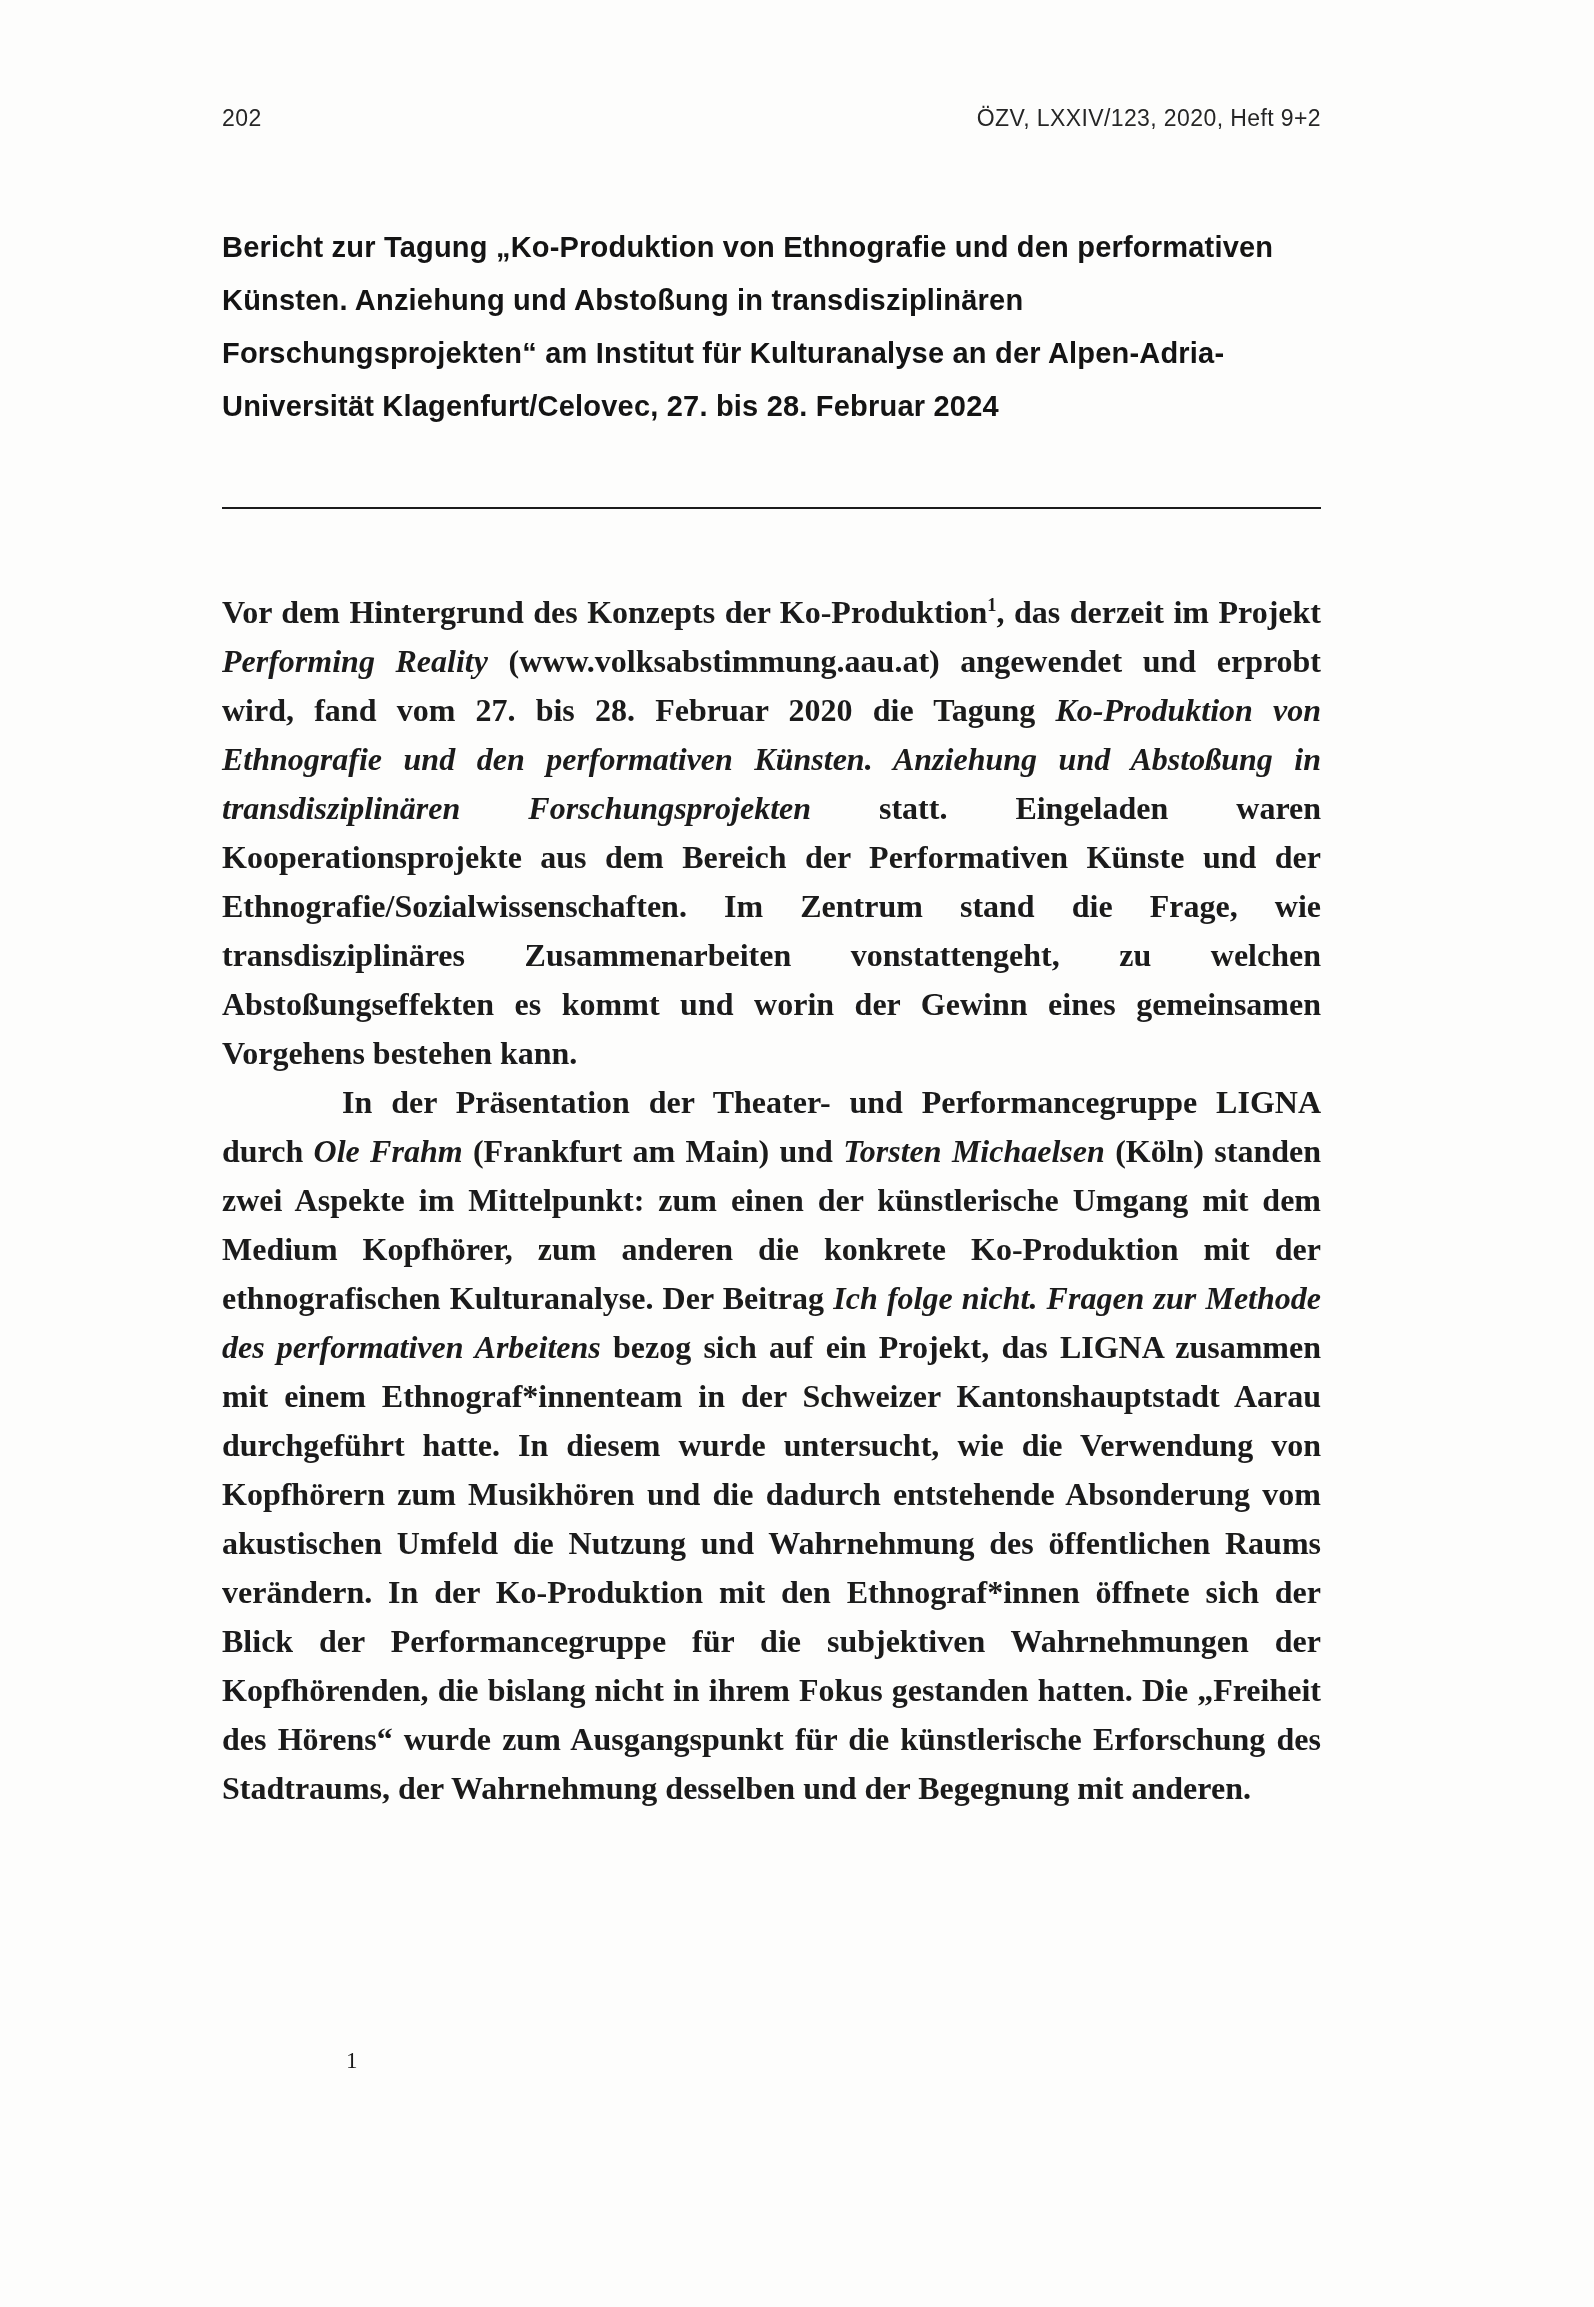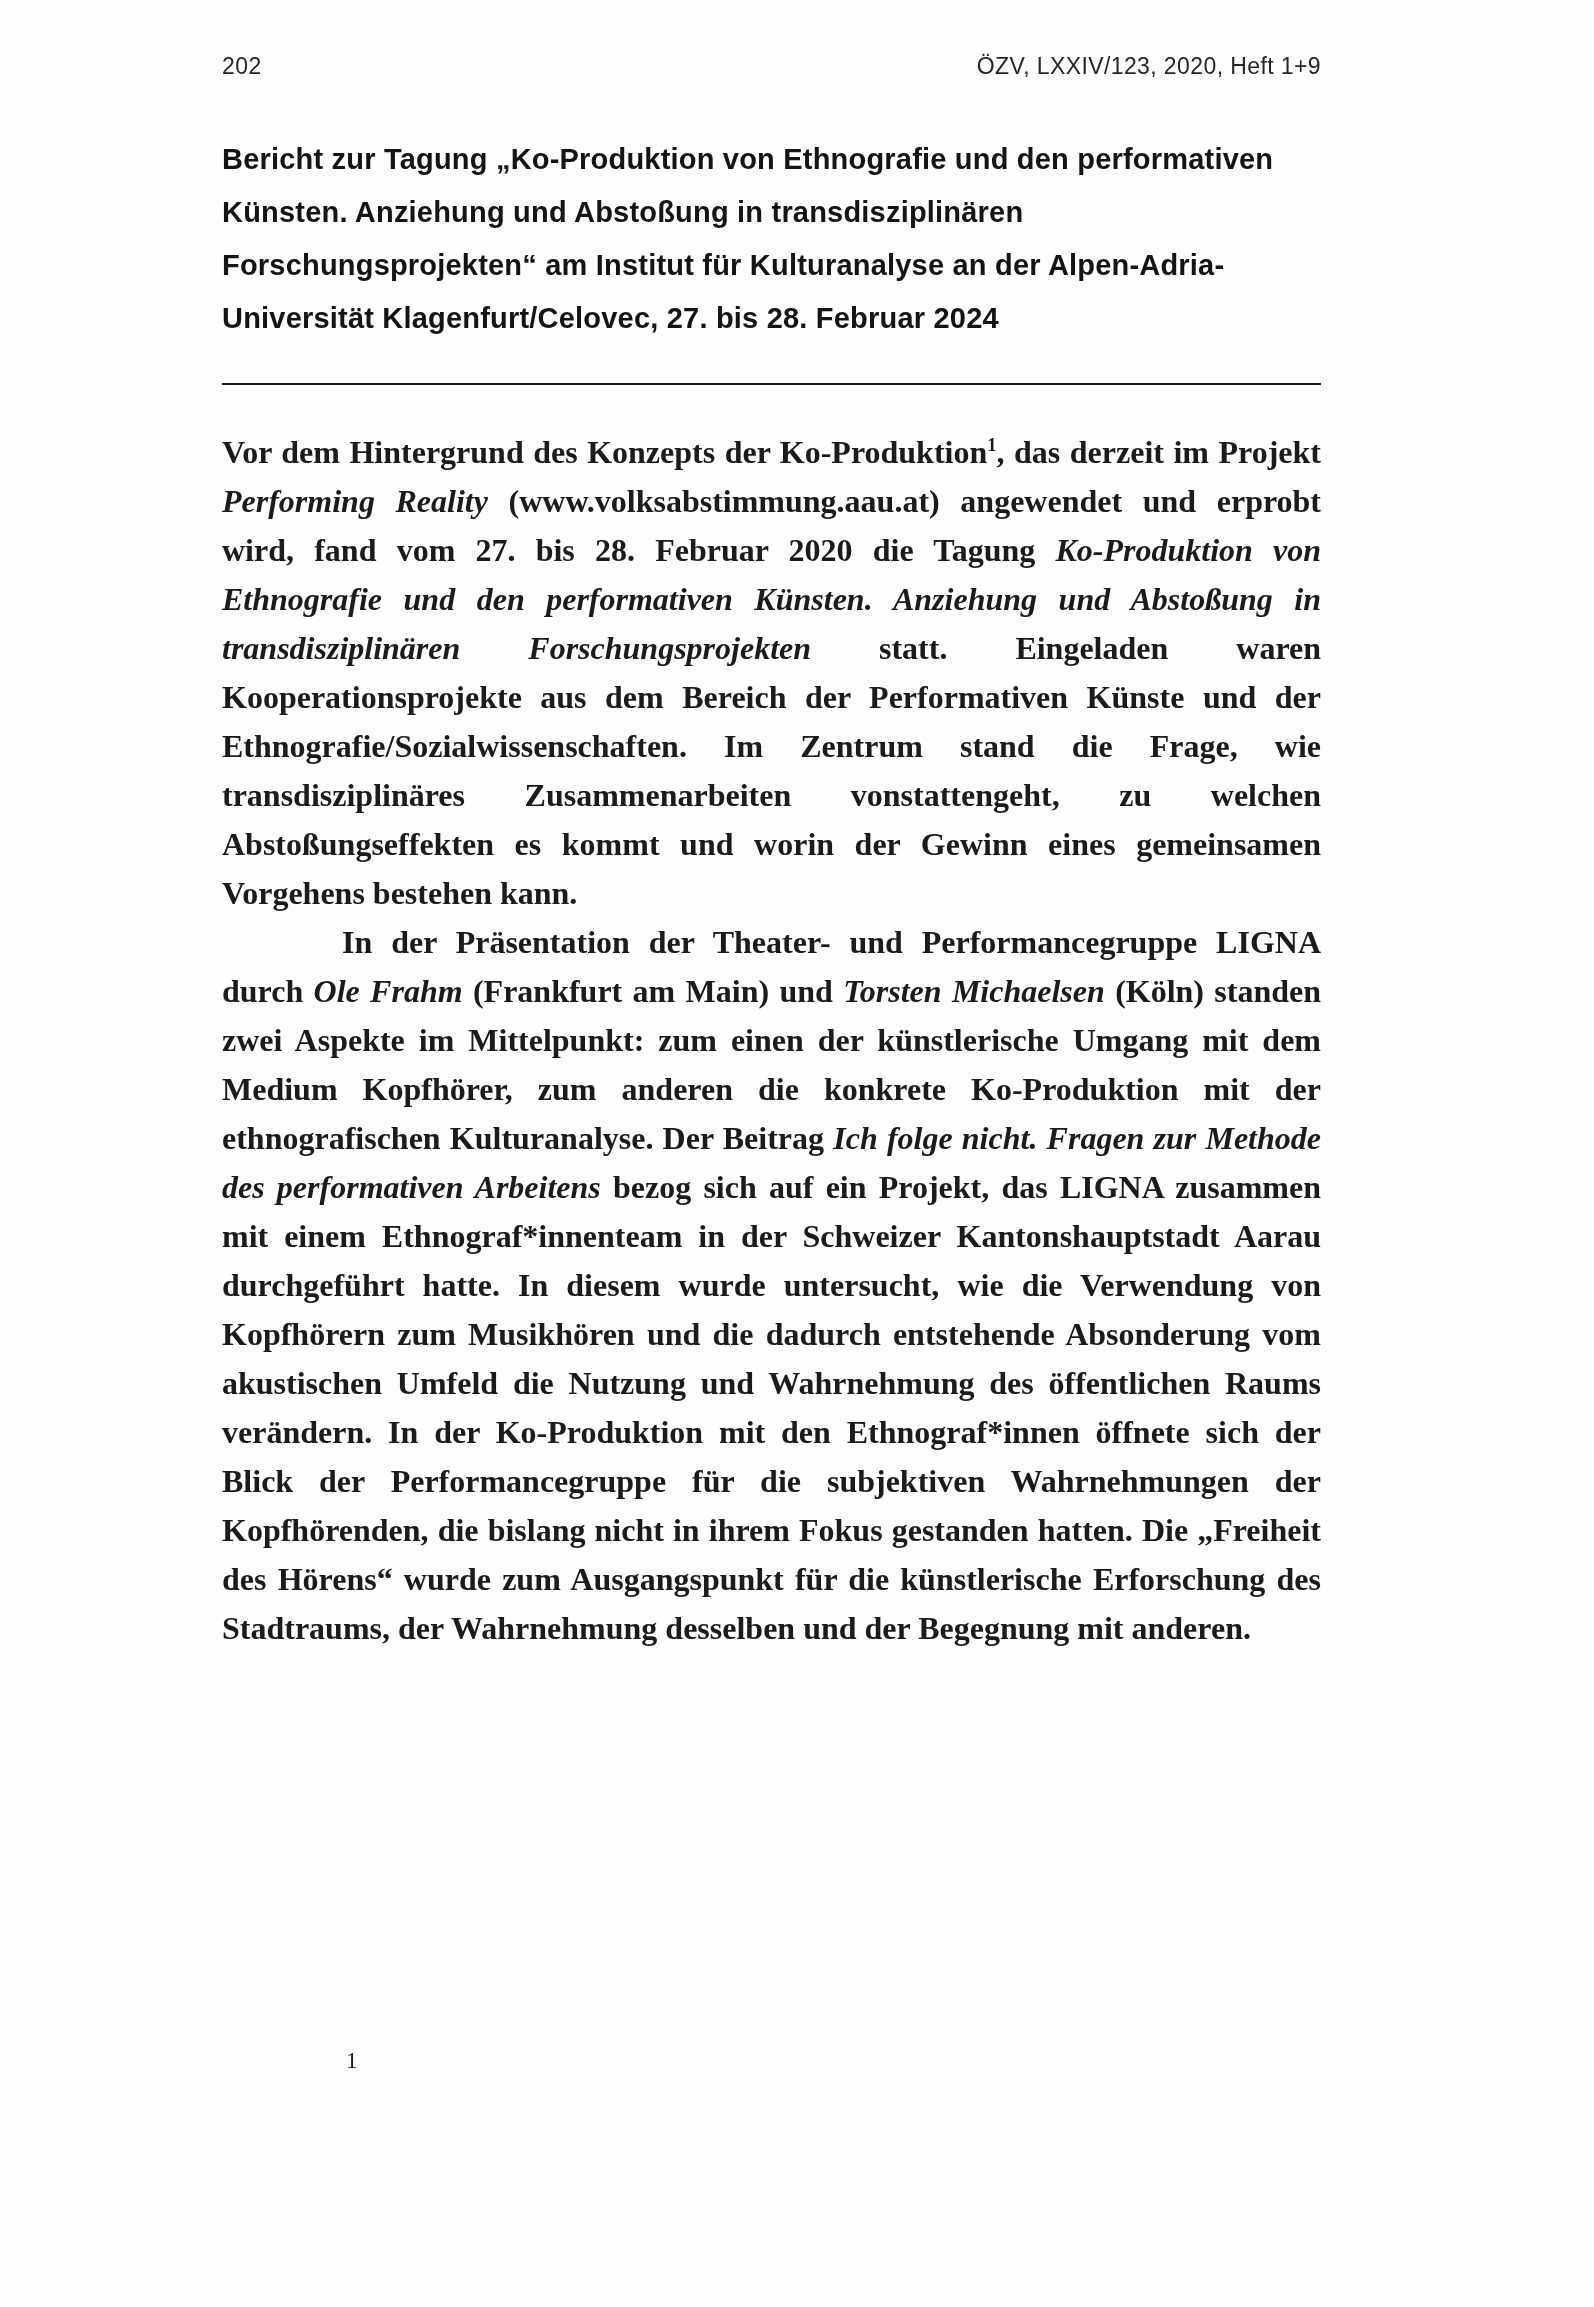--- a/index.html
+++ b/index.html
@@ -14,21 +14,22 @@
     background: #fdfdfc;
     overflow: hidden;
     font-family: "Liberation Sans", sans-serif;
     color: #1b1b1b;
   }
   .content {
     box-sizing: border-box;
     display: flex;
     flex-direction: column;
     height: 100%;
-    padding: 53px 274px 228px 222px;
+    padding: 105px 274px 228px 222px;
+    gap: 36px;
   }
   .page-header {
     display: flex;
     justify-content: space-between;
     align-items: baseline;
     font-size: 23px;
     letter-spacing: 0.4px;
     color: #262626;
   }
   .article-title {
@@ -88,21 +89,21 @@
   }
 </style>
 </head>
 <body>
 
 <div class="page">
   <div class="content">
 
     <header class="page-header">
       <span>202</span>
-      <span>ÖZV, LXXIV/123, 2020, Heft 1+9</span>
+      <span>ÖZV, LXXIV/123, 2020, Heft 9+2</span>
     </header>
 
     <h1 class="article-title">Bericht zur Tagung „Ko-Produktion von Ethnografie und den performativen Künsten. Anziehung und Abstoßung in transdisziplinären Forschungsprojekten“ am Institut für Kulturanalyse an der Alpen-Adria-Universität Klagenfurt/Celovec, 27. bis 28. Februar 2024</h1>
 
     <hr class="rule">
 
     <section class="body-text" lang="de">
       <p class="para"><span>Vor dem Hintergrund des Konzepts der Ko-Produktion</span><sup>1</sup><span>, das derzeit im Projekt </span><span class="italic">Performing Reality</span><span> (www.volksabstimmung.aau.at) angewendet und erprobt wird, fand vom 27. bis 28. Februar 2020 die Tagung </span><span class="italic">Ko-Produktion von Ethnografie und den performativen Künsten. Anziehung und Abstoßung in transdisziplinären Forschungsprojekten</span><span> statt. Eingeladen waren Kooperationsprojekte aus dem Bereich der Performativen Künste und der Ethnografie/Sozialwissenschaften. Im Zentrum stand die Frage, wie transdisziplinäres Zusammenarbeiten vonstattengeht, zu welchen Abstoßungseffekten es kommt und worin der Gewinn eines gemeinsamen Vorgehens bestehen kann.</span></p>
       <p class="para indented"><span>In der Präsentation der Theater- und Performancegruppe LIGNA durch </span><span class="italic">Ole Frahm</span><span> (Frankfurt am Main) und </span><span class="italic">Torsten Michaelsen</span><span> (Köln) standen zwei Aspekte im Mittelpunkt: zum einen der künstlerische Umgang mit dem Medium Kopfhörer, zum anderen die konkrete Ko-Produktion mit der ethnografischen Kulturanalyse. Der Beitrag </span><span class="italic">Ich folge nicht. Fragen zur Methode des performativen Arbeitens</span><span> bezog sich auf ein Projekt, das LIGNA zusammen mit einem Ethnograf*innenteam in der Schweizer Kantonshauptstadt Aarau durchgeführt hatte. In diesem wurde untersucht, wie die Verwendung von Kopfhörern zum Musikhören und die dadurch entstehende Absonderung vom akustischen Umfeld die Nutzung und Wahrnehmung des öffentlichen Raums verändern. In der Ko-Produktion mit den Ethnograf*innen öffnete sich der Blick der Performancegruppe für die subjektiven Wahrnehmungen der Kopfhörenden, die bislang nicht in ihrem Fokus gestanden hatten. Die „Freiheit des Hörens“ wurde zum Ausgangspunkt für die künstlerische Erforschung des Stadtraums, der Wahrnehmung desselben und der Begegnung mit anderen.</span></p>
     </section>

